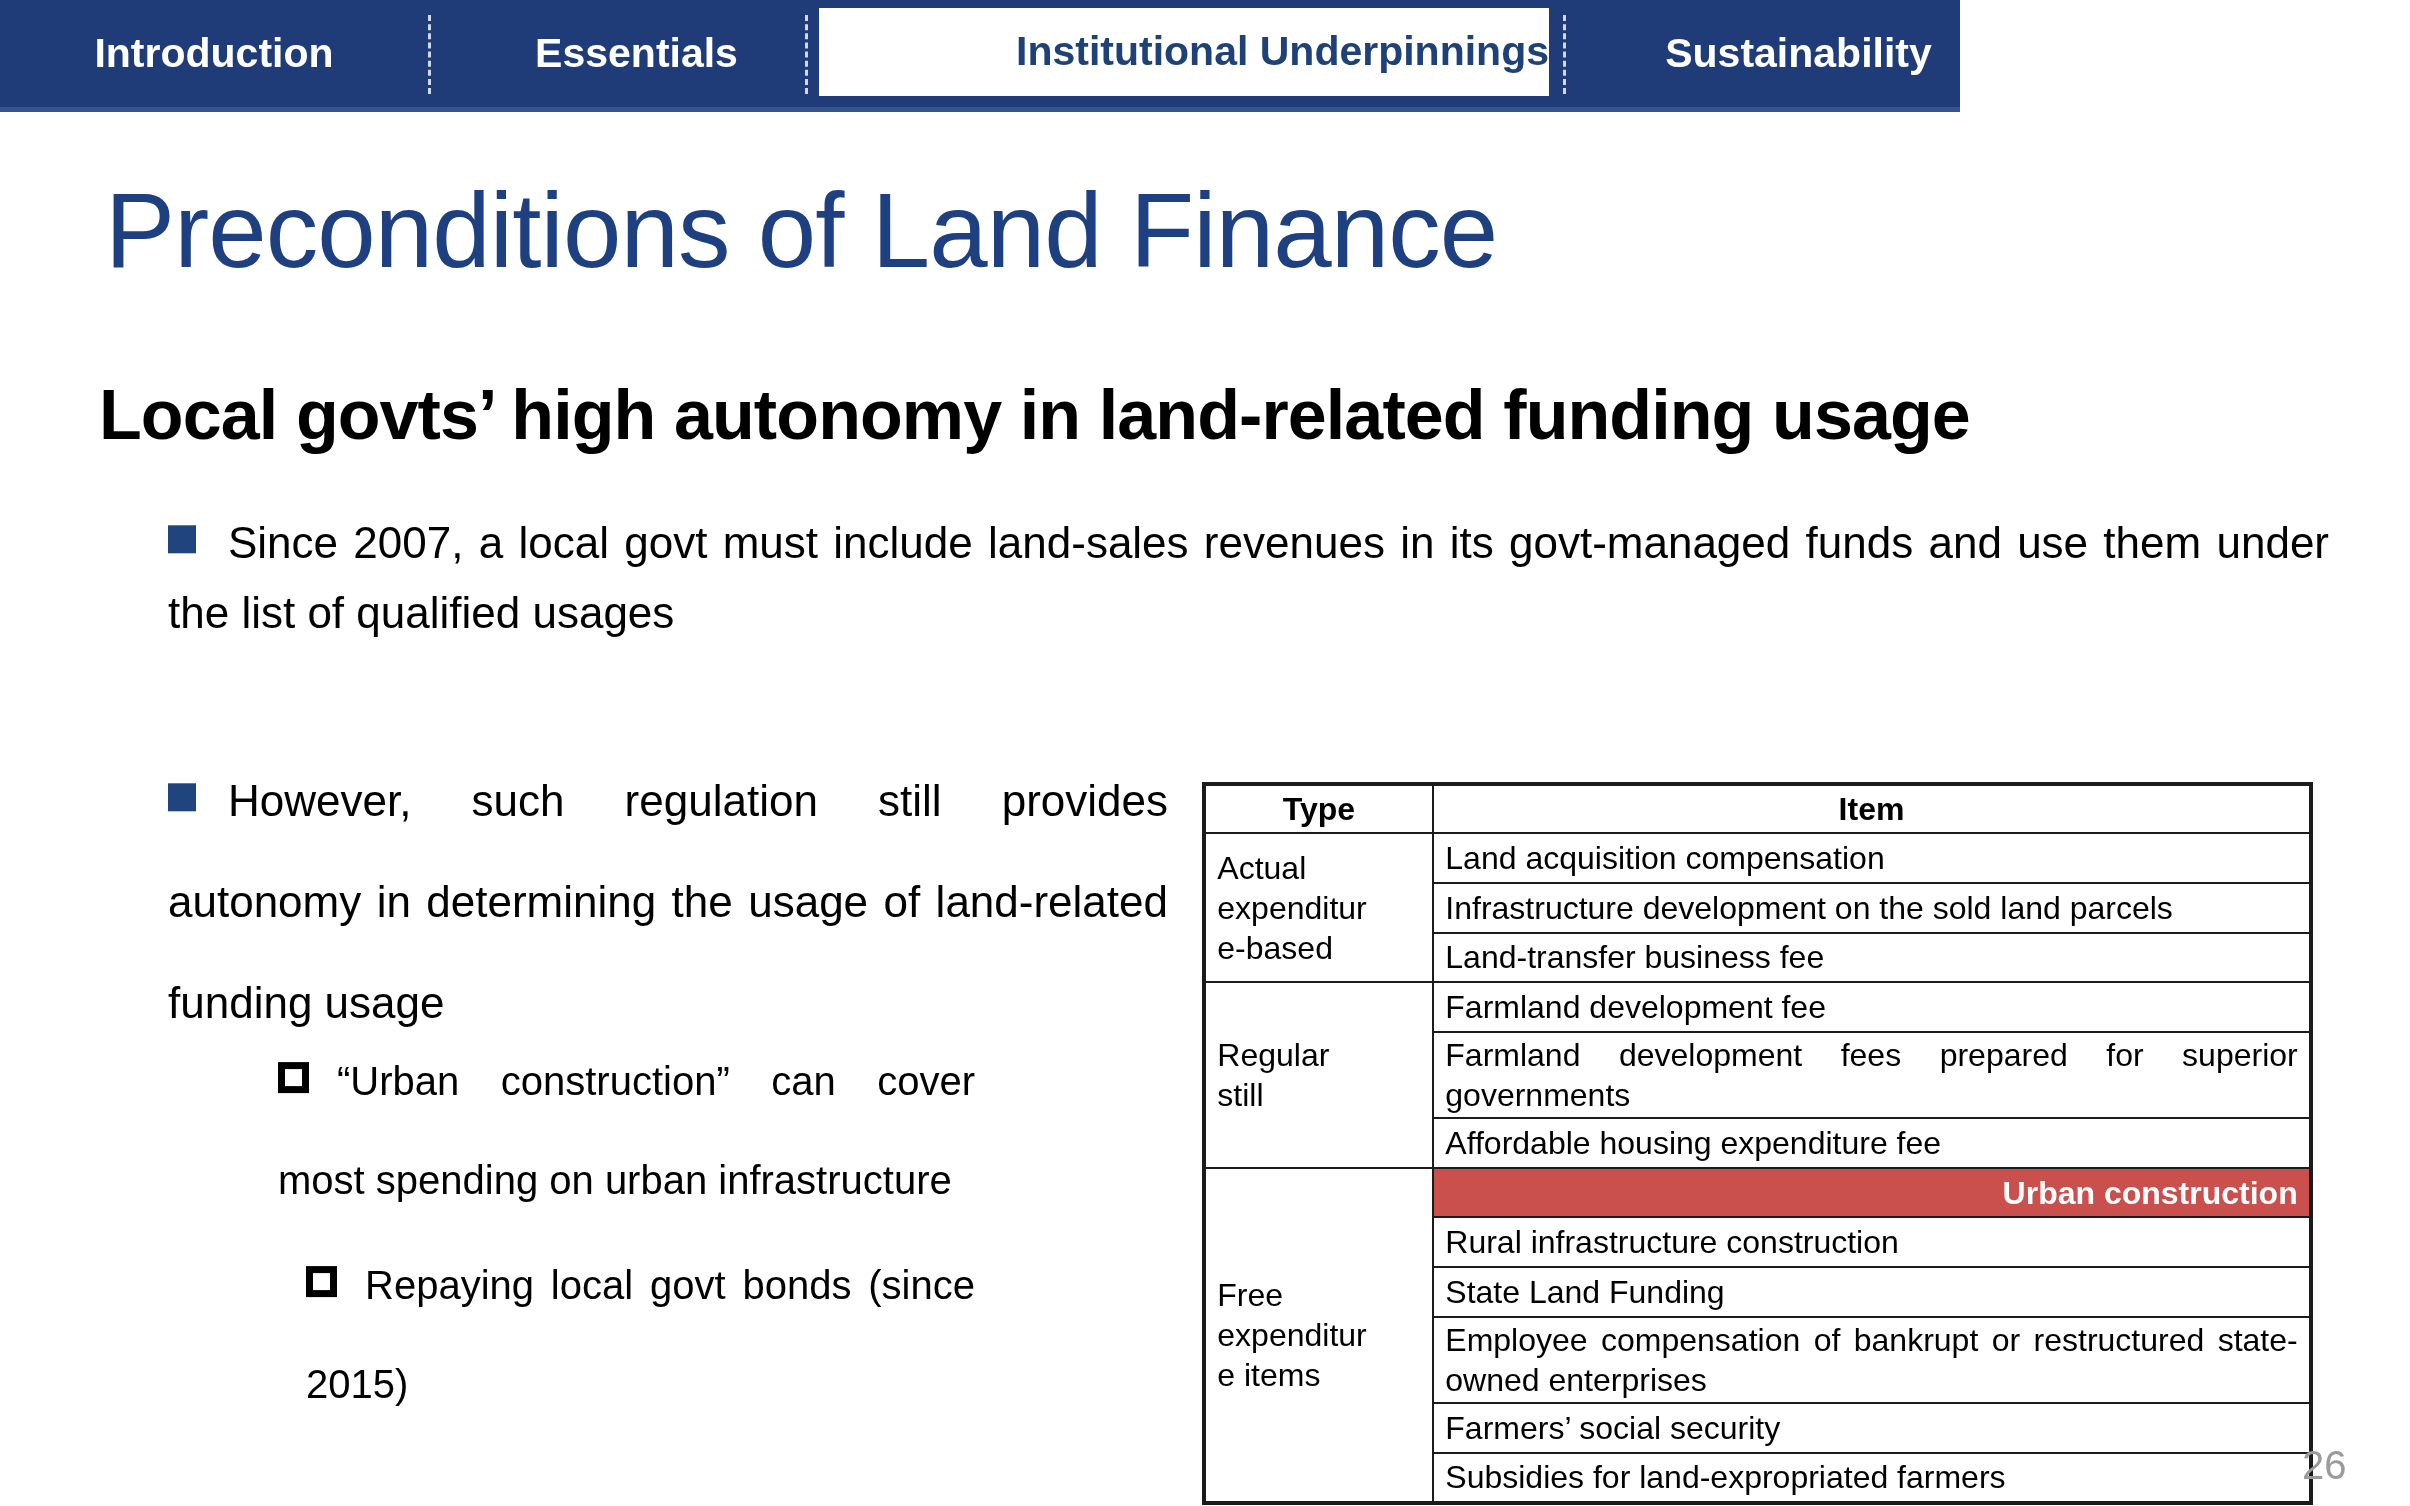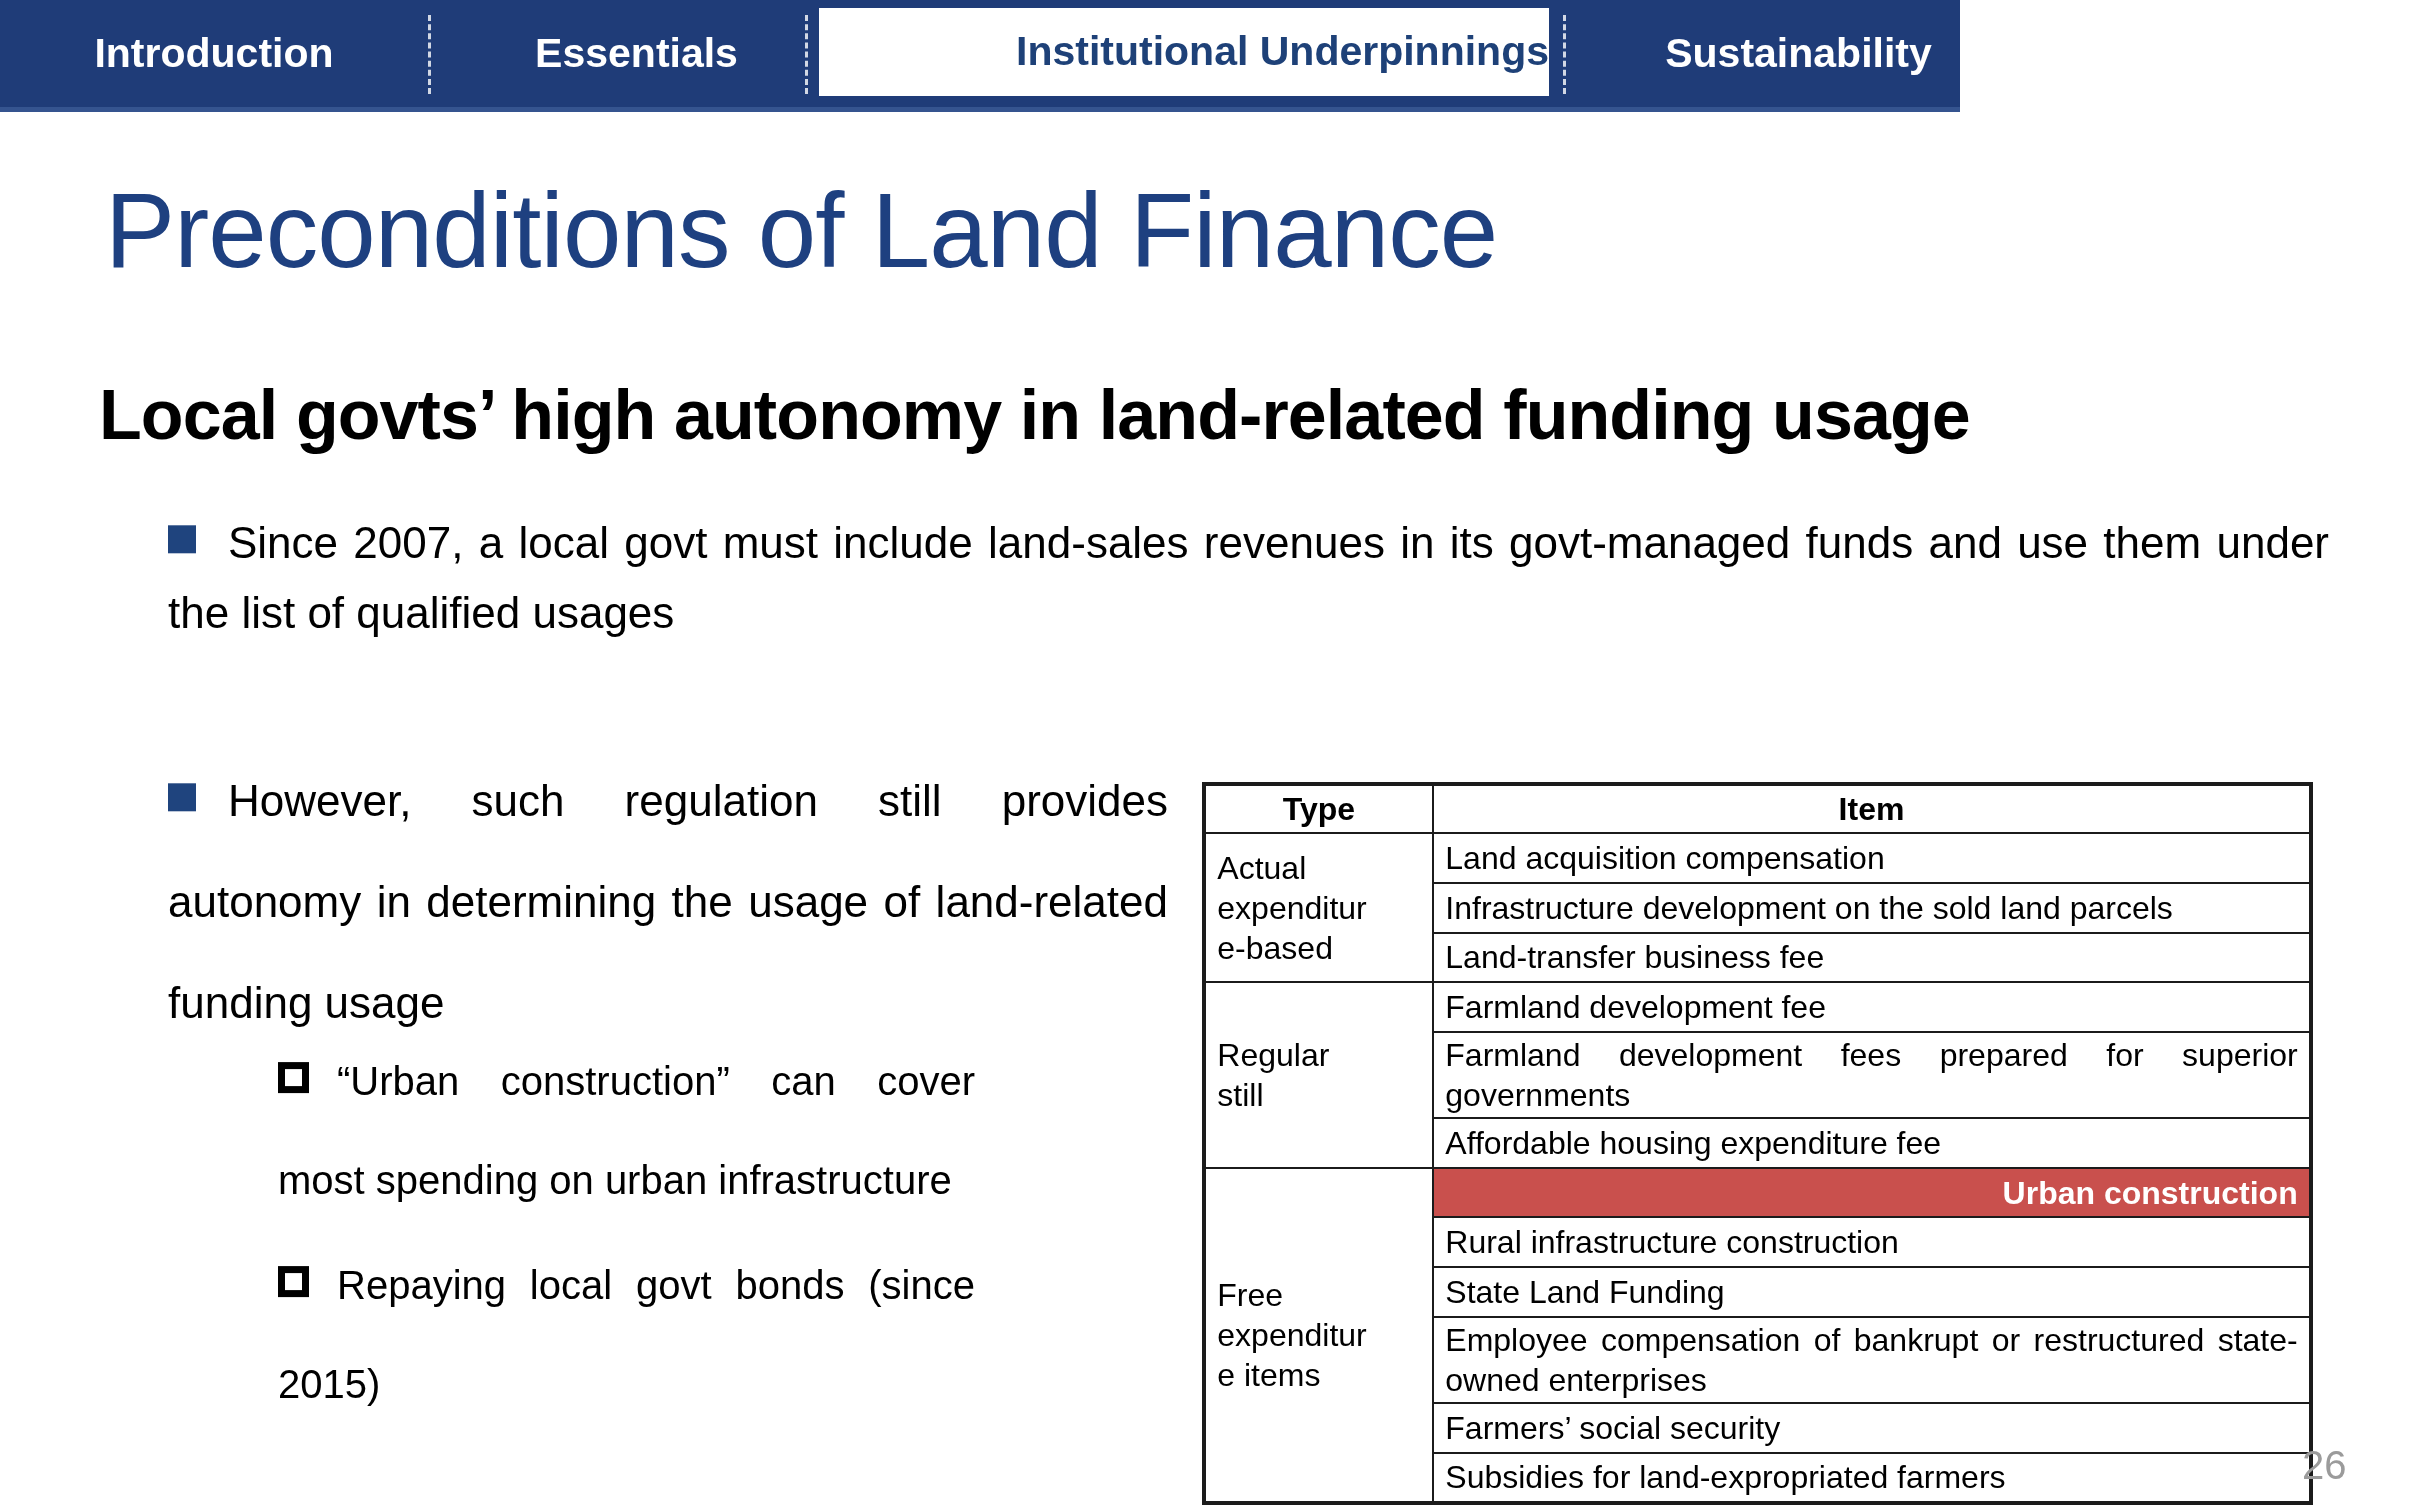--- a/index.html
+++ b/index.html
@@ -23,21 +23,21 @@
   
   .title{position:absolute;left:105px;top:171px;font-size:105px;font-weight:300;color:#1e4080;letter-spacing:-0.9px;}
   .subtitle{position:absolute;left:99px;top:375px;font-size:70px;font-weight:700;color:#000000;letter-spacing:-0.9px;}
 
   
   .bullet{position:absolute;color:#000;font-size:44px;line-height:70px;text-align:justify;}
   .bullet.b1{left:168px;top:508px;width:2161px;}
   .bullet.b2{left:168px;top:750px;width:1000px;line-height:101px;}
   .sq-filled{display:inline-block;width:28px;height:28px;background:#1f447e;margin-right:32px;transform:translateY(-4.7px);}
   .subbullets{position:absolute;left:278px;top:1032px;width:697px;font-size:40px;line-height:99px;text-align:justify;color:#000;}
-  .subbullet + .subbullet{margin-top:5.6px;}
+  .subbullet + .subbullet{margin-top:5.6px;margin-left:28px;}
   .sq-hollow{display:inline-block;width:17px;height:17px;border:7.5px solid #000;margin-right:28px;transform:translateY(-1.9px);}
 
   
   .fund-table{position:absolute;left:1202px;top:746px;width:1111px;border-collapse:collapse;
               font-size:32px;color:#000;background:#fff;border:4.7px solid #1b1b1b;margin-top:36px;}
   .fund-table th,.fund-table td{border:2.8px solid #1b1b1b;padding:0 11.3px;}
   .fund-table th{height:46px;font-weight:700;text-align:center;}
   td.item{height:44px;text-align:justify;line-height:40px;padding:1.9px 11.3px;}
   td.type{white-space:pre-line;vertical-align:middle;line-height:40px;text-align:left;}
   tr.hl td.item{background:#c9504d;color:#ffffff;font-weight:700;text-align:right;}

